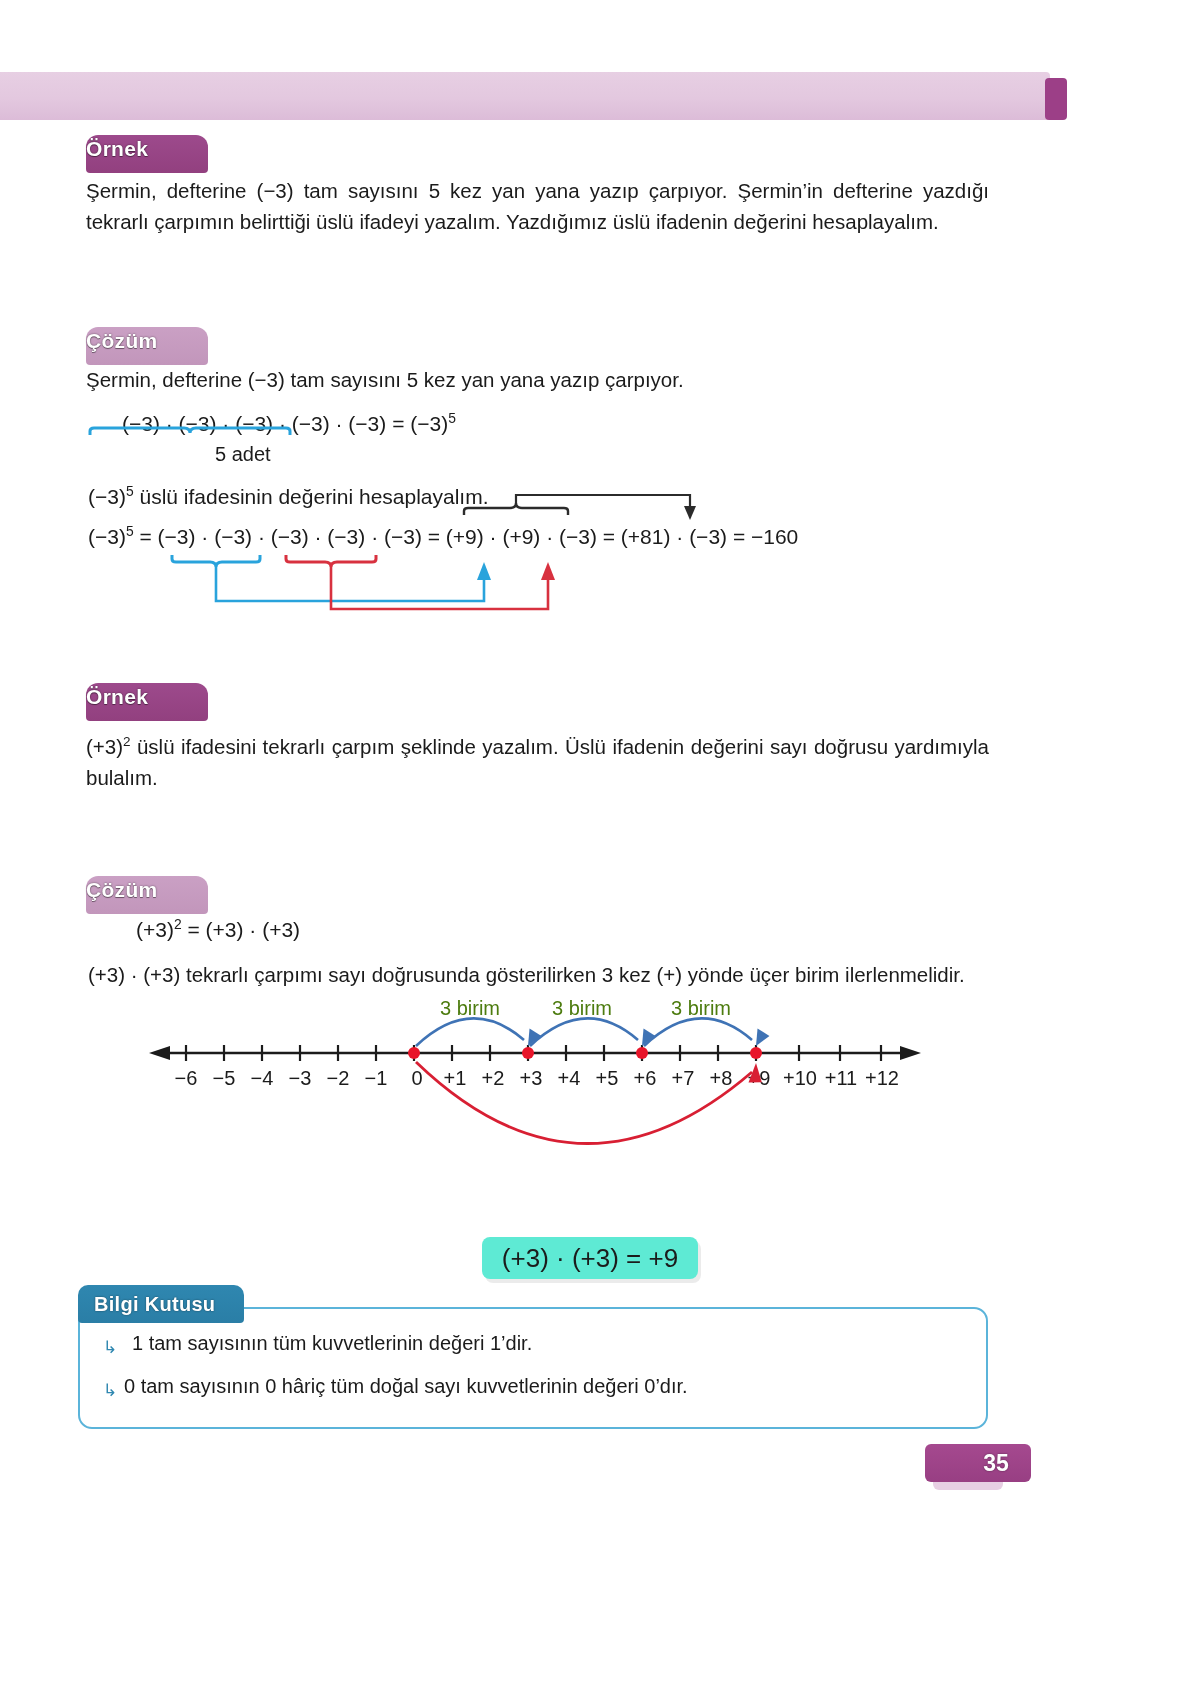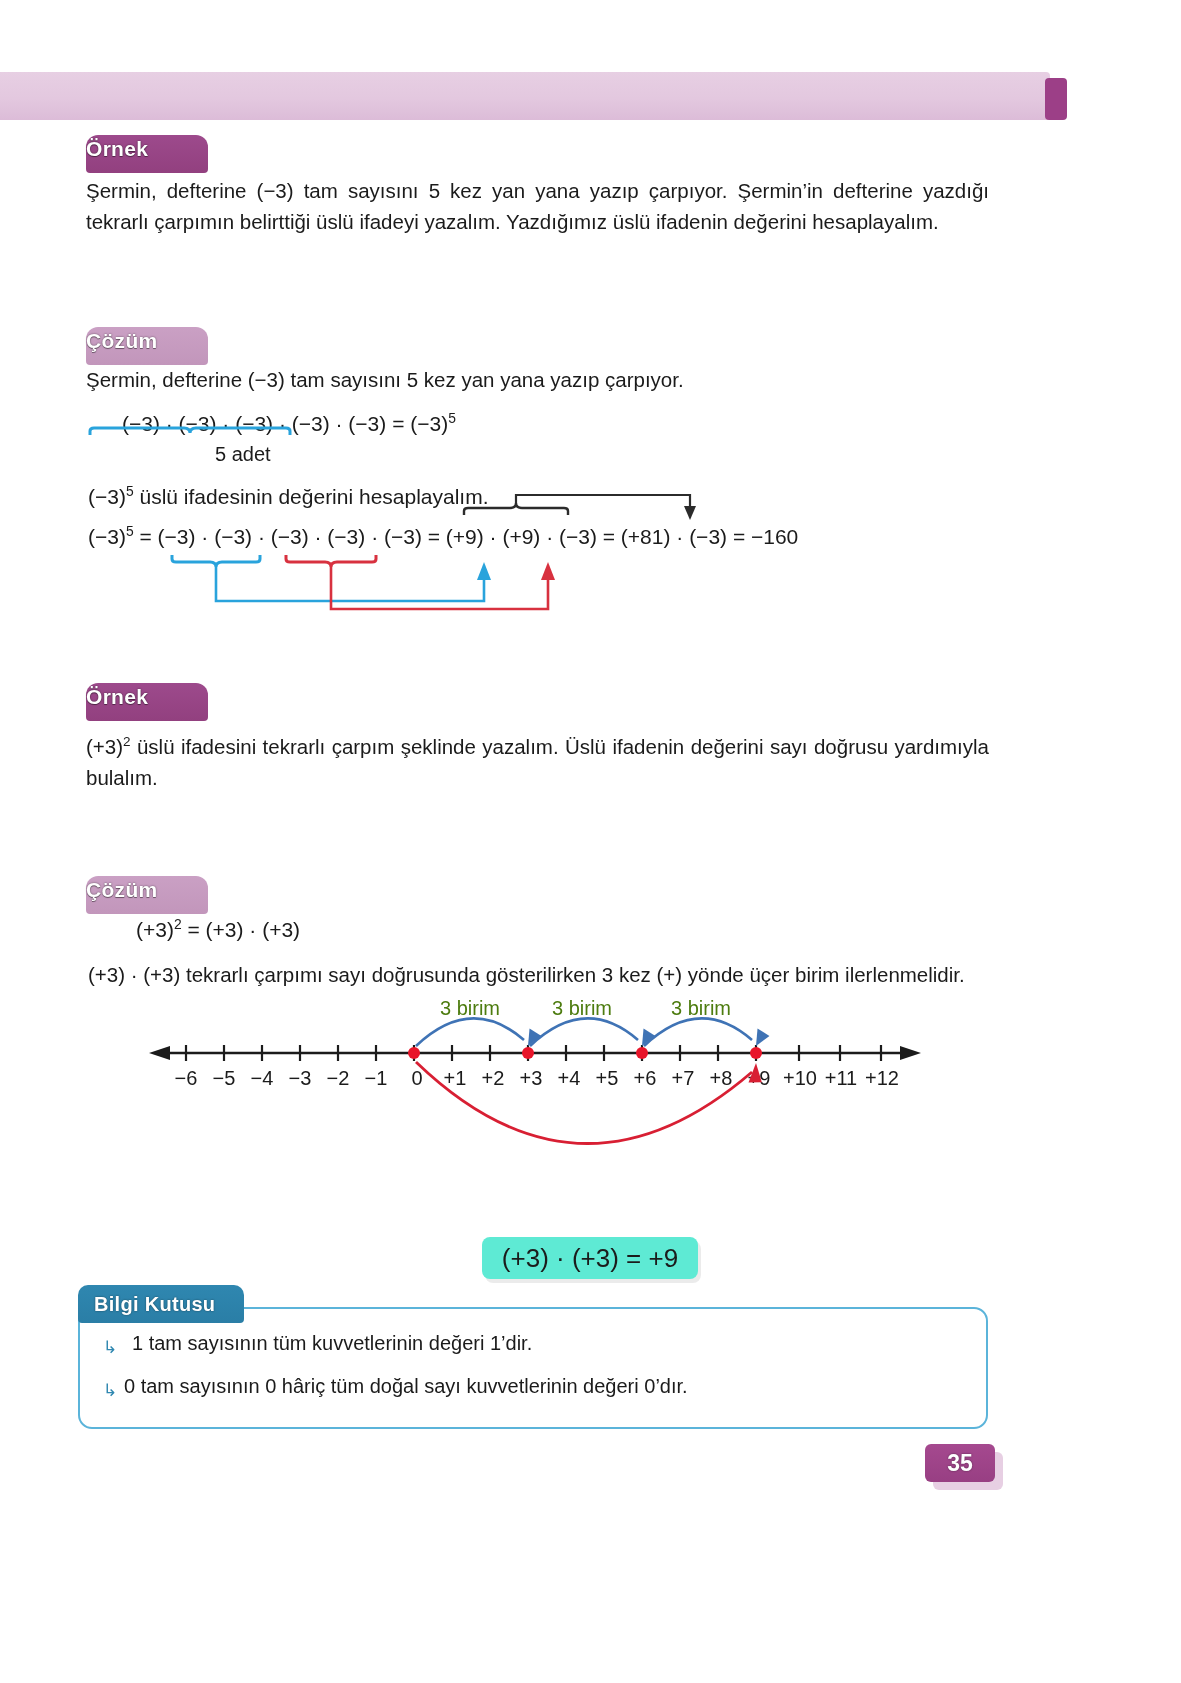--- a/index.html
+++ b/index.html
@@ -161,20 +161,21 @@
     height: 38px;
     background: linear-gradient(to bottom, #a5498f 0%, #983f83 100%);
     border-radius: 6px;
     display: flex;
     align-items: center;
     justify-content: center;
     color: #fff;
     font-weight: bold;
     font-size: 23px;
     text-shadow: 0 0 2px rgba(0,0,0,.5);
+    padding-left: 36px;
   }
   .page-num-shadow {
     position: absolute;
     left: 933px;
     top: 1452px;
     width: 70px;
     height: 38px;
     background: #e7cfe3;
     border-radius: 6px;
   }

